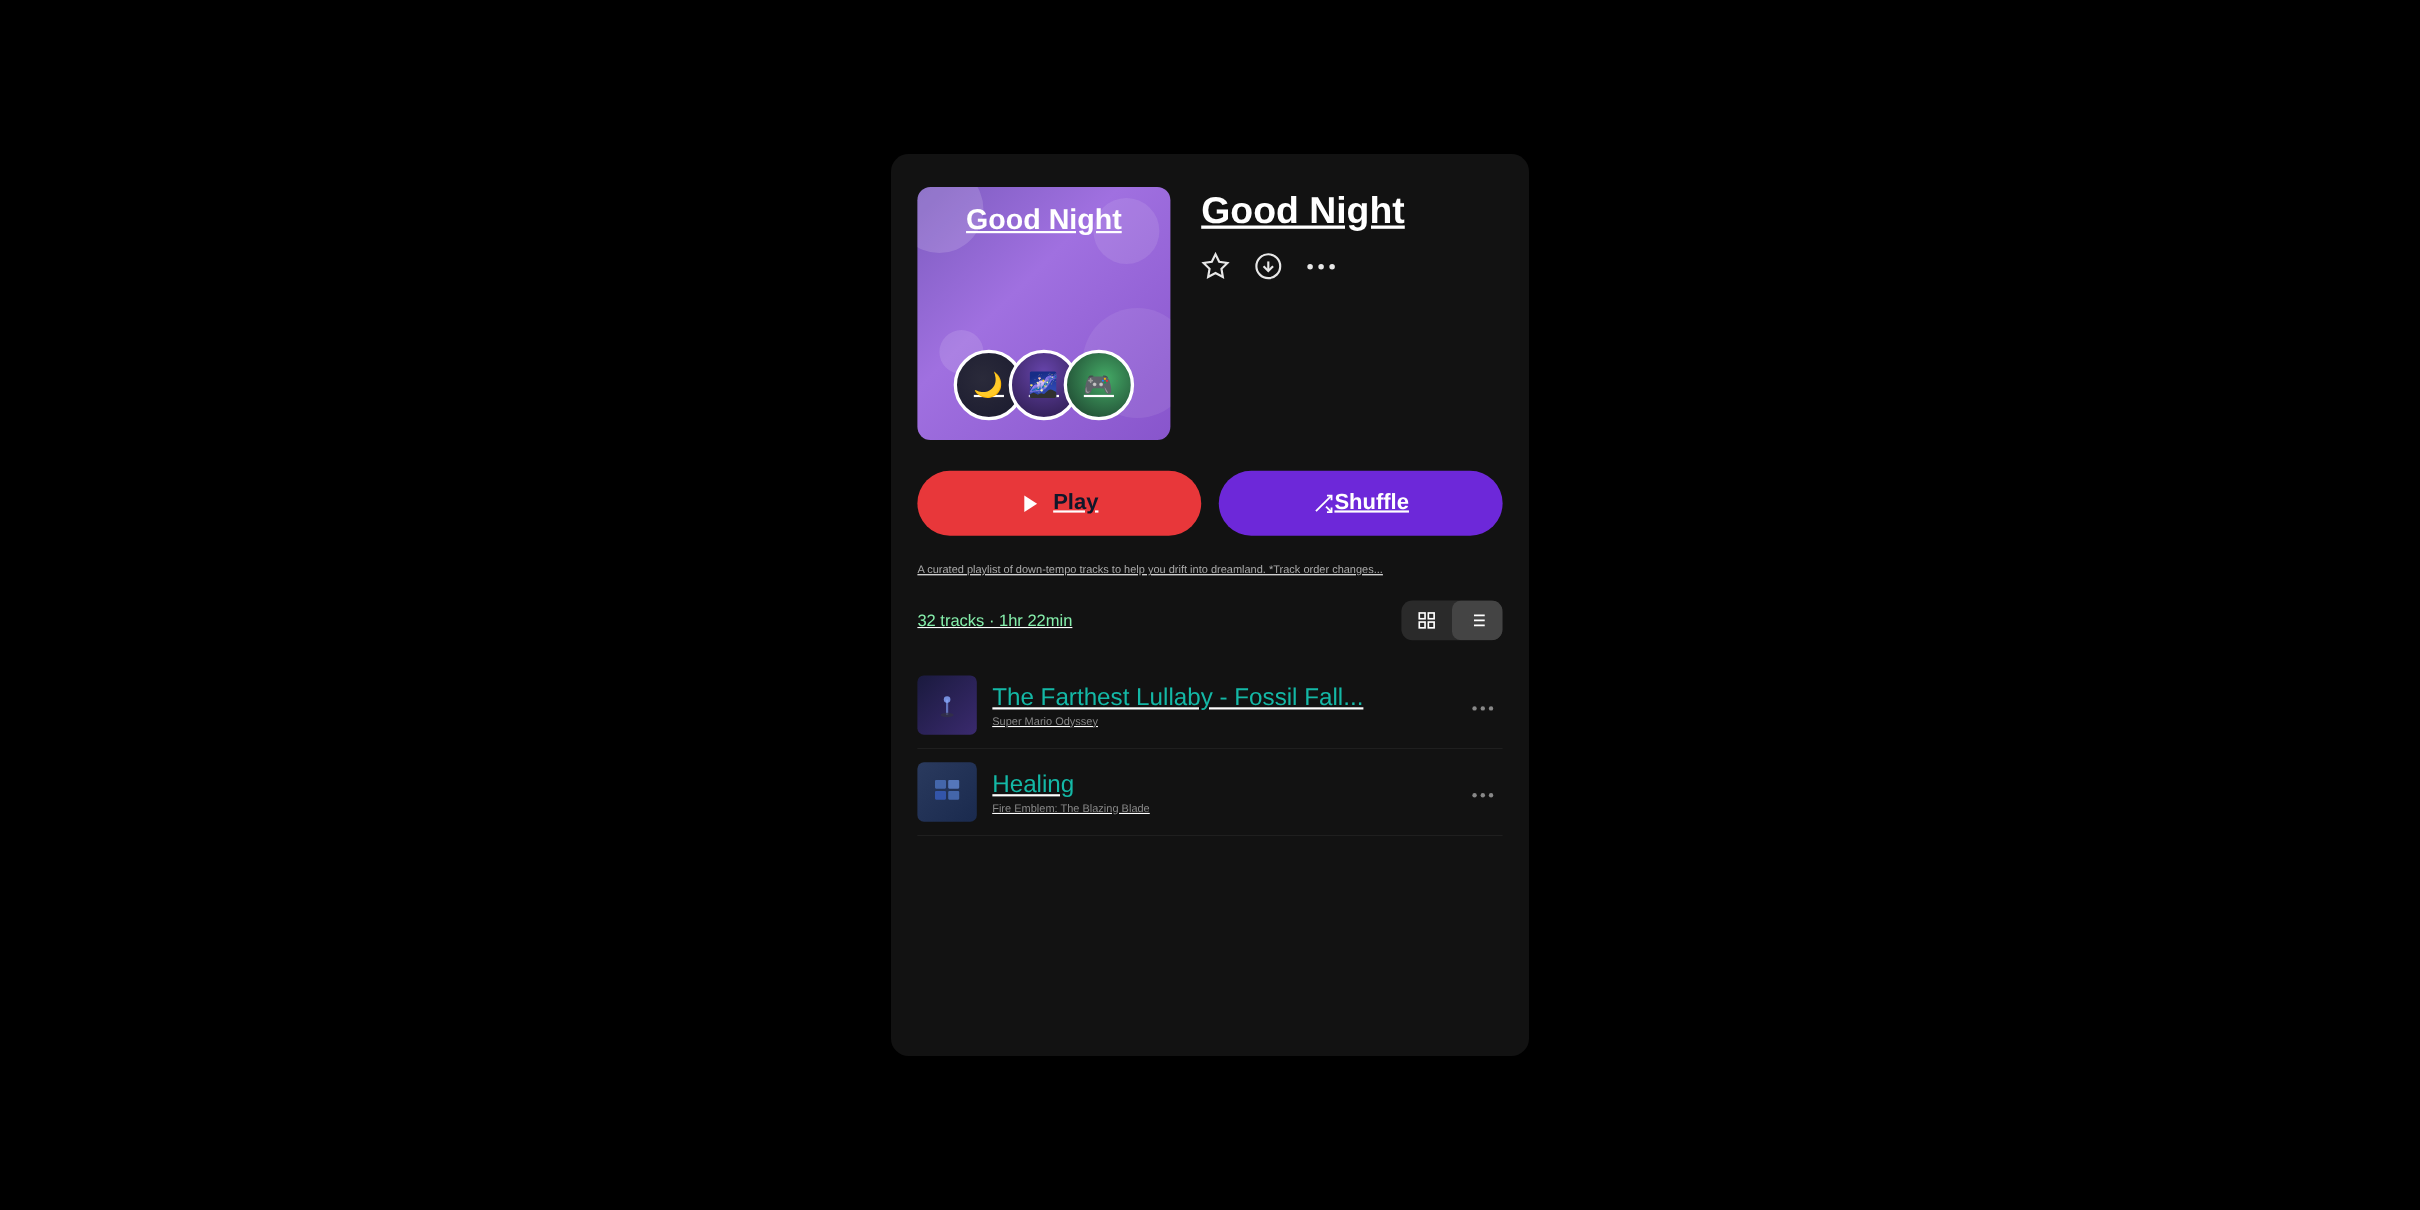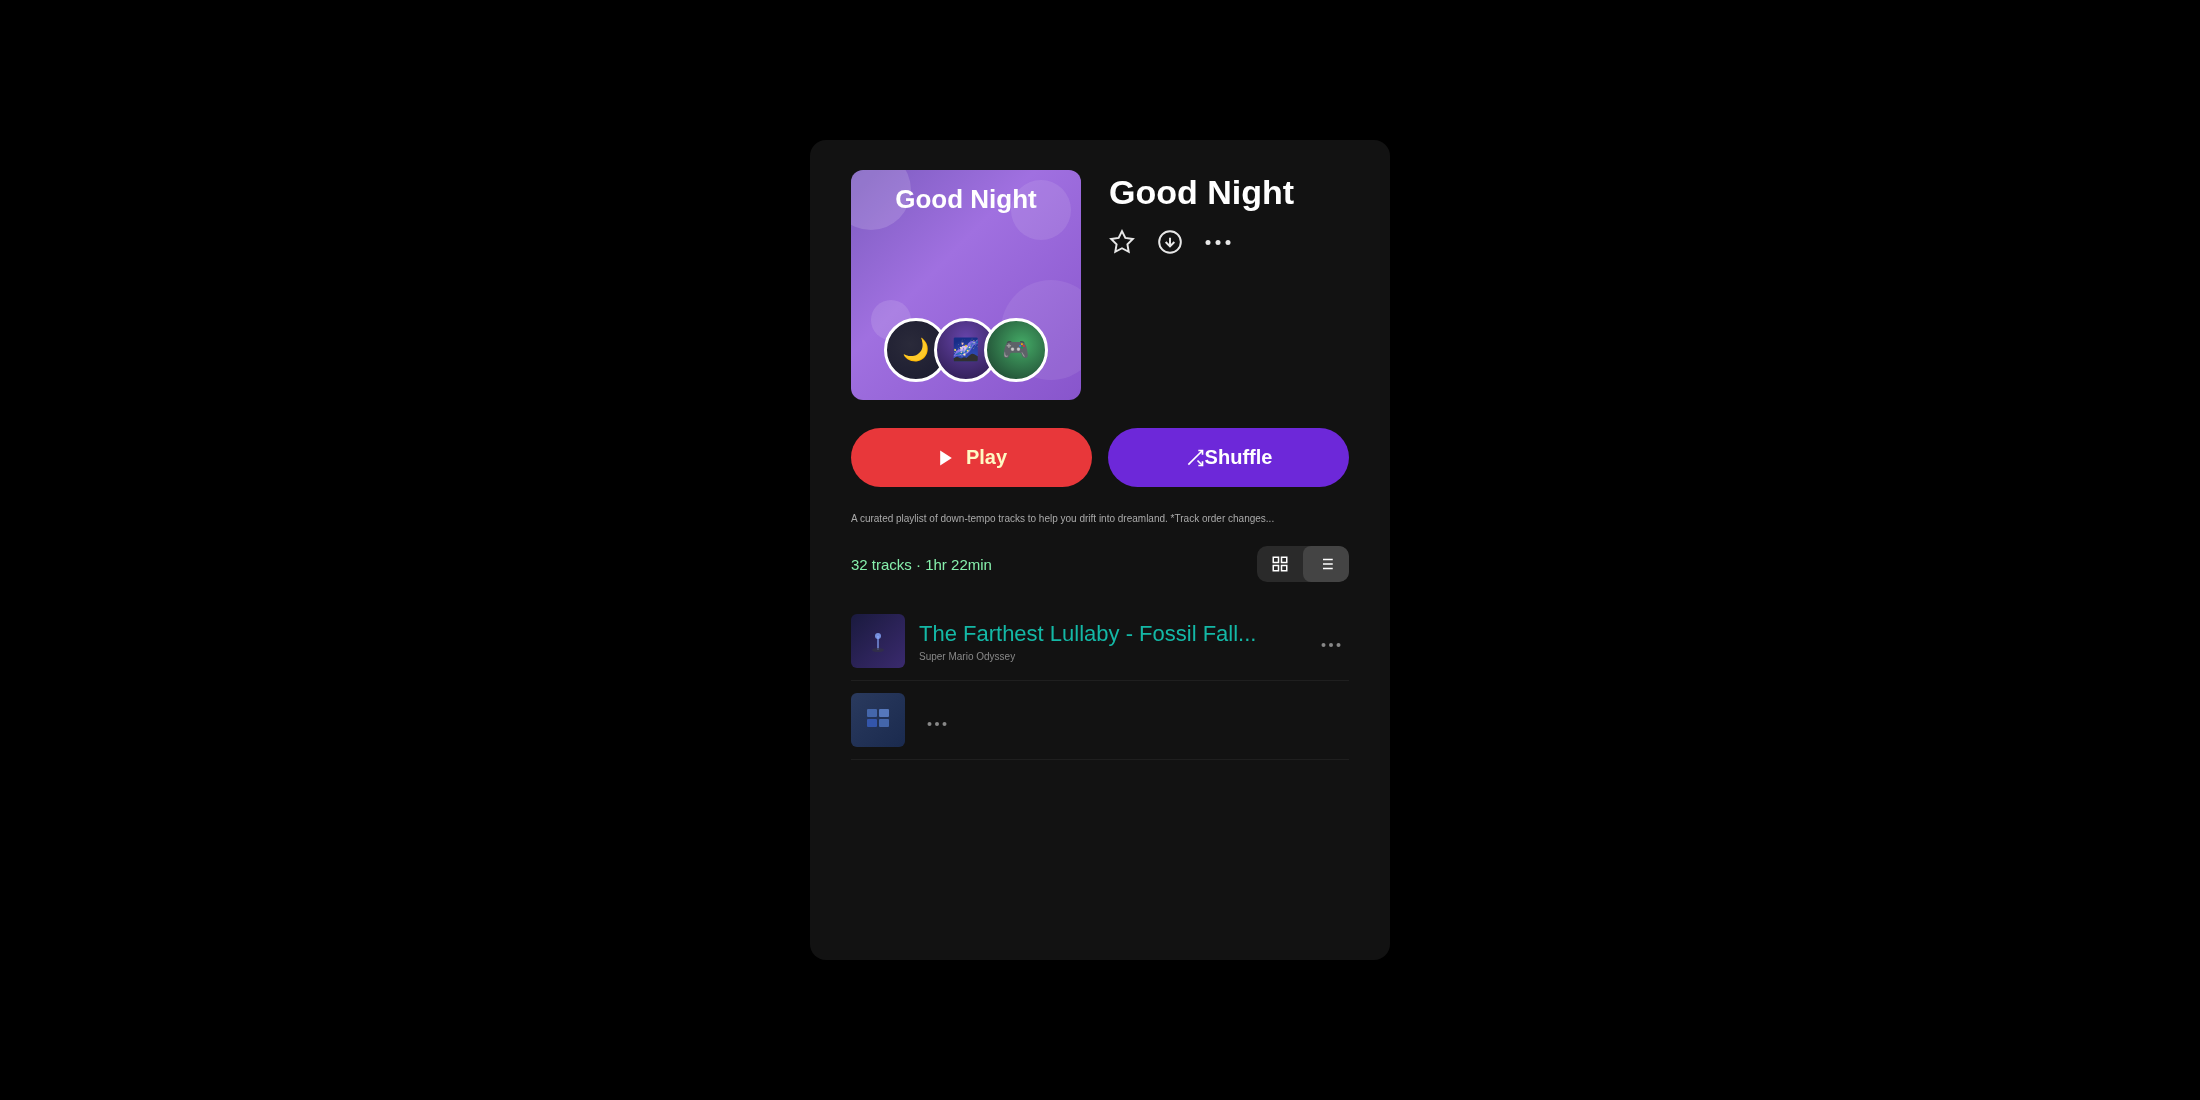--- a/index.html
+++ b/index.html
@@ -15,22 +15,23 @@
     }
 
     .app-container {
       width: 580px;
       height: 820px;
       background: #121212;
       border-radius: 16px;
       overflow: hidden;
       display: flex;
       flex-direction: column;
-      padding: 30px 41px;
-      color: white;
+      padding: 30px 24px;
+      color: white;
+      text-decoration: underline;
     }
 
     
     .header-section {
       display: flex;
       flex-direction: row;
       gap: 28px;
       align-items: flex-start;
       margin-bottom: 28px;
     }
@@ -180,21 +181,21 @@
       flex-direction: row;
       gap: 16px;
       margin-bottom: 24px;
     }
 
     .play-btn {
       flex: 1;
       background: #e8373a;
       border: none;
       border-radius: 50px;
-      color: #fef9c3;
+      color: #0f172a;
       font-size: 20px;
       font-weight: 700;
       cursor: pointer;
       display: flex;
       align-items: center;
       justify-content: center;
       gap: 10px;
       padding: 18px 0;
     }
 
@@ -443,20 +444,24 @@
 
     <div class="track-item">
       <div class="track-thumb track-thumb-2">
         <svg width="30" height="30" viewBox="0 0 30 30">
           <rect x="4" y="4" width="10" height="8" fill="#4466aa" rx="1"></rect>
           <rect x="4" y="14" width="10" height="8" fill="#3355aa" rx="1"></rect>
           <rect x="16" y="4" width="10" height="8" fill="#5577bb" rx="1"></rect>
           <rect x="16" y="14" width="10" height="8" fill="#4466aa" rx="1"></rect>
         </svg>
       </div>
+      <div class="track-info">
+        <div class="track-name">Healing</div>
+        <div class="track-artist">Fire Emblem: The Blazing Blade</div>
+      </div>
       <button class="track-more">
         <svg width="20" height="6" viewBox="0 0 20 6" fill="#888">
           <circle cx="2.5" cy="3" r="2"></circle>
           <circle cx="10" cy="3" r="2"></circle>
           <circle cx="17.5" cy="3" r="2"></circle>
         </svg>
       </button>
     </div>
 
   </div>

